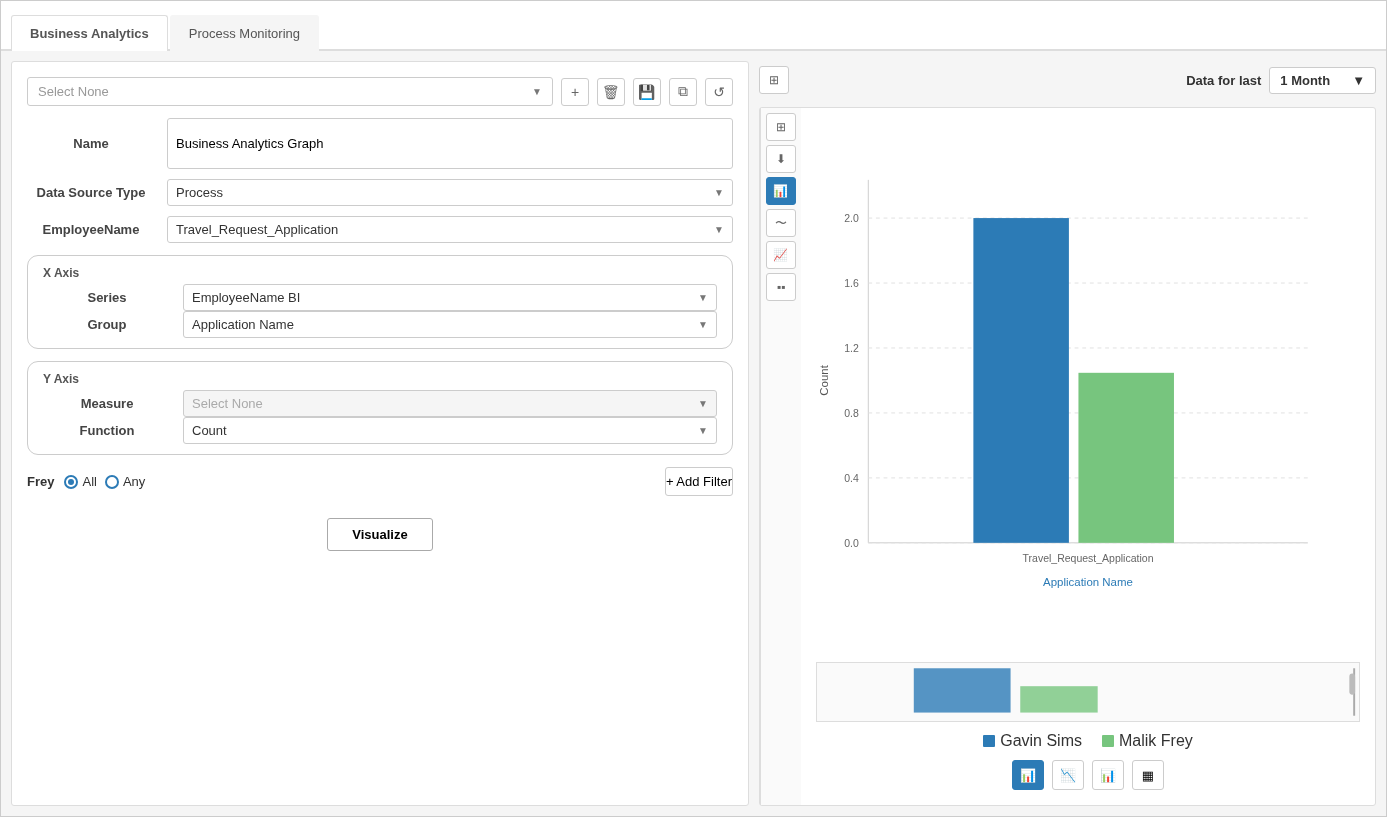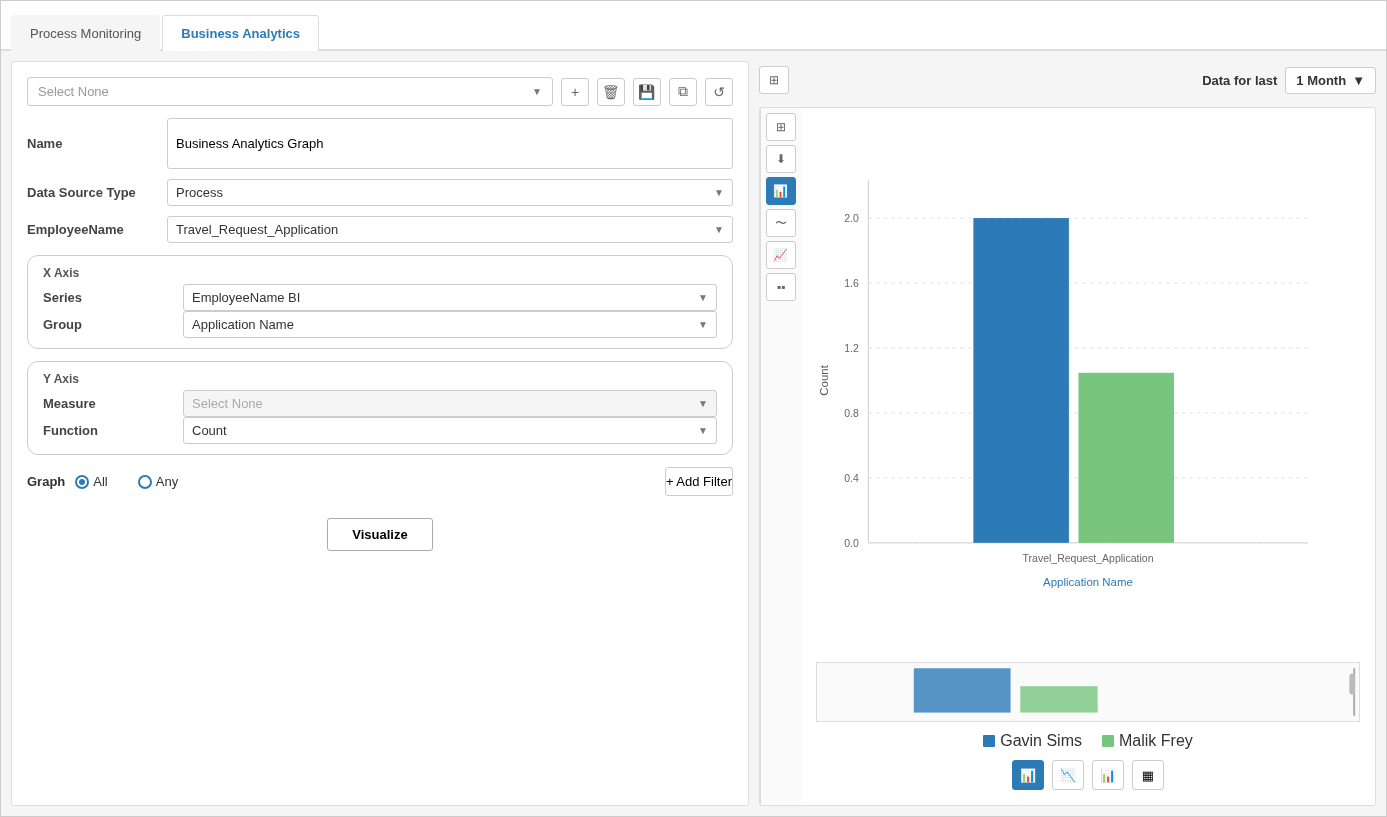--- a/index.html
+++ b/index.html
@@ -19,47 +19,47 @@
     
     .left-panel { width: 738px; background: #fff; border: 1px solid #ddd; border-radius: 3px; padding: 15px; display: flex; flex-direction: column; gap: 12px; overflow-y: auto; }
 
     .toolbar { display: flex; align-items: center; gap: 8px; }
     .select-dropdown { flex: 1; padding: 6px 10px; border: 1px solid #ccc; border-radius: 3px; background: #fff; font-size: 13px; color: #999; display: flex; align-items: center; justify-content: space-between; cursor: pointer; }
     .select-dropdown .arrow { color: #777; font-size: 10px; }
     .toolbar-btn { width: 28px; height: 28px; border: 1px solid #ccc; background: #fff; border-radius: 3px; cursor: pointer; display: flex; align-items: center; justify-content: center; font-size: 14px; color: #666; }
 
     .form-section { display: flex; flex-direction: column; gap: 10px; }
     .form-row { display: flex; align-items: center; }
-    .form-label { width: 140px; text-align: left; padding-right: 12px; font-weight: bold; font-size: 13px; color: #444; }
+    .form-label { width: 140px; text-align: center; padding-right: 12px; font-weight: bold; font-size: 13px; color: #444; }
     .form-input { flex: 1; padding: 17px 8px; border: 1px solid #ccc; border-radius: 3px; font-size: 13px; background: #fff; }
     .form-select { flex: 1; padding: 5px 8px; border: 1px solid #ccc; border-radius: 3px; font-size: 13px; background: #fff; display: flex; align-items: center; justify-content: space-between; cursor: pointer; }
     .form-select .arrow { color: #777; font-size: 10px; }
 
     .axis-section { border: 1px solid #ccc; border-radius: 11px; padding: 10px 15px; display: flex; flex-direction: column; }
     .axis-title { font-weight: bold; font-size: 12px; color: #555; margin-bottom: 4px; }
 
     .match-row { display: flex; align-items: center; gap: 10px; }
     .match-label { font-weight: bold; }
-    .radio-group { display: flex; align-items: center; gap: 30px; }
+    .radio-group { display: flex; align-items: center; gap: 8px; }
     .radio-item { display: flex; align-items: center; gap: 4px; cursor: pointer; }
     .radio-circle { width: 14px; height: 14px; border-radius: 50%; border: 2px solid #2c7bb6; background: #fff; display: flex; align-items: center; justify-content: center; }
     .radio-circle.checked::after { content: ''; width: 6px; height: 6px; border-radius: 50%; background: #2c7bb6; }
     .add-filter-btn { margin-left: auto; padding: 6px 0; border: 1px solid #ccc; background: #fff; border-radius: 3px; cursor: pointer; font-size: 13px; display: flex; align-items: center; gap: 5px; }
 
     .visualize-row { display: flex; justify-content: center; margin-top: 10px; }
     .visualize-btn { padding: 8px 24px; border: 1px solid #aaa; background: #fff; border-radius: 3px; cursor: pointer; font-size: 13px; font-weight: bold; }
 
     
     .right-panel { flex: 1; display: flex; flex-direction: column; gap: 8px; position: relative; }
 
     .chart-toolbar { display: flex; align-items: center; justify-content: space-between; padding: 5px 0; }
     .chart-toolbar-left { display: flex; align-items: center; gap: 5px; }
     .chart-toggle-btn { width: 30px; height: 28px; border: 1px solid #ccc; background: #fff; border-radius: 3px; cursor: pointer; display: flex; align-items: center; justify-content: center; font-size: 12px; color: #666; }
     .data-for-last { display: flex; align-items: center; gap: 8px; font-size: 13px; font-weight: bold; margin-left: 31px; }
-    .month-select { padding: 5px 10px; border: 1px solid #ccc; border-radius: 3px; font-size: 13px; background: #fff; display: flex; align-items: center; gap: 6px; cursor: pointer; }
+    .month-select { padding: 5px 10px; border: 1px solid #ccc; border-radius: 3px; font-size: 13px; background: #fff; display: flex; align-items: center; gap: 22px; cursor: pointer; }
 
     .chart-area { flex: 1; background: #fff; border: 1px solid #ddd; border-radius: 3px; position: relative; display: flex; }
 
     
     .side-icons { display: flex; flex-direction: column; gap: 4px; padding: 5px; border-left: 1px solid #ddd; background: #fafafa; }
     .side-icon-btn { width: 30px; height: 28px; border: 1px solid #ccc; background: #fff; border-radius: 3px; cursor: pointer; display: flex; align-items: center; justify-content: center; font-size: 12px; color: #666; }
     .side-icon-btn.active { background: #2c7bb6; border-color: #2c7bb6; color: #fff; }
 
     
     .chart-content { flex: 1; display: flex; flex-direction: column; padding: 10px; }
@@ -74,25 +74,25 @@
     .bottom-icon-btn.active { background: #2c7bb6; border-color: #2c7bb6; color: #fff; }
 
     .disabled-select { background: #f5f5f5; color: #aaa; }
   </style>
 </head>
 <body>
 
 <div class="app-container">
 
   <div class="tab-bar">
+    <div class="tab active">
+      <span>Business Analytics</span>
+    </div>
     <div class="tab">
       <span>Process Monitoring</span>
-    </div>
-    <div class="tab active">
-      <span>Business Analytics</span>
     </div>
   </div>
 
   <div class="main-content">
 
     <div class="left-panel">
 
       <div class="toolbar">
         <div class="select-dropdown">
           <span>Select None</span>
@@ -156,21 +156,21 @@
         <div class="form-row">
           <span class="form-label">Function</span>
           <div class="form-select">
             <span>Count</span>
             <span class="arrow">▼</span>
           </div>
         </div>
       </div>
 
       <div class="match-row">
-        <span class="match-label">Graph</span>
+        <span class="match-label">Frey</span>
         <div class="radio-group">
           <div class="radio-item">
             <div class="radio-circle checked"></div>
             <span>All</span>
           </div>
           <div class="radio-item">
             <div class="radio-circle"></div>
             <span>Any</span>
           </div>
         </div>

